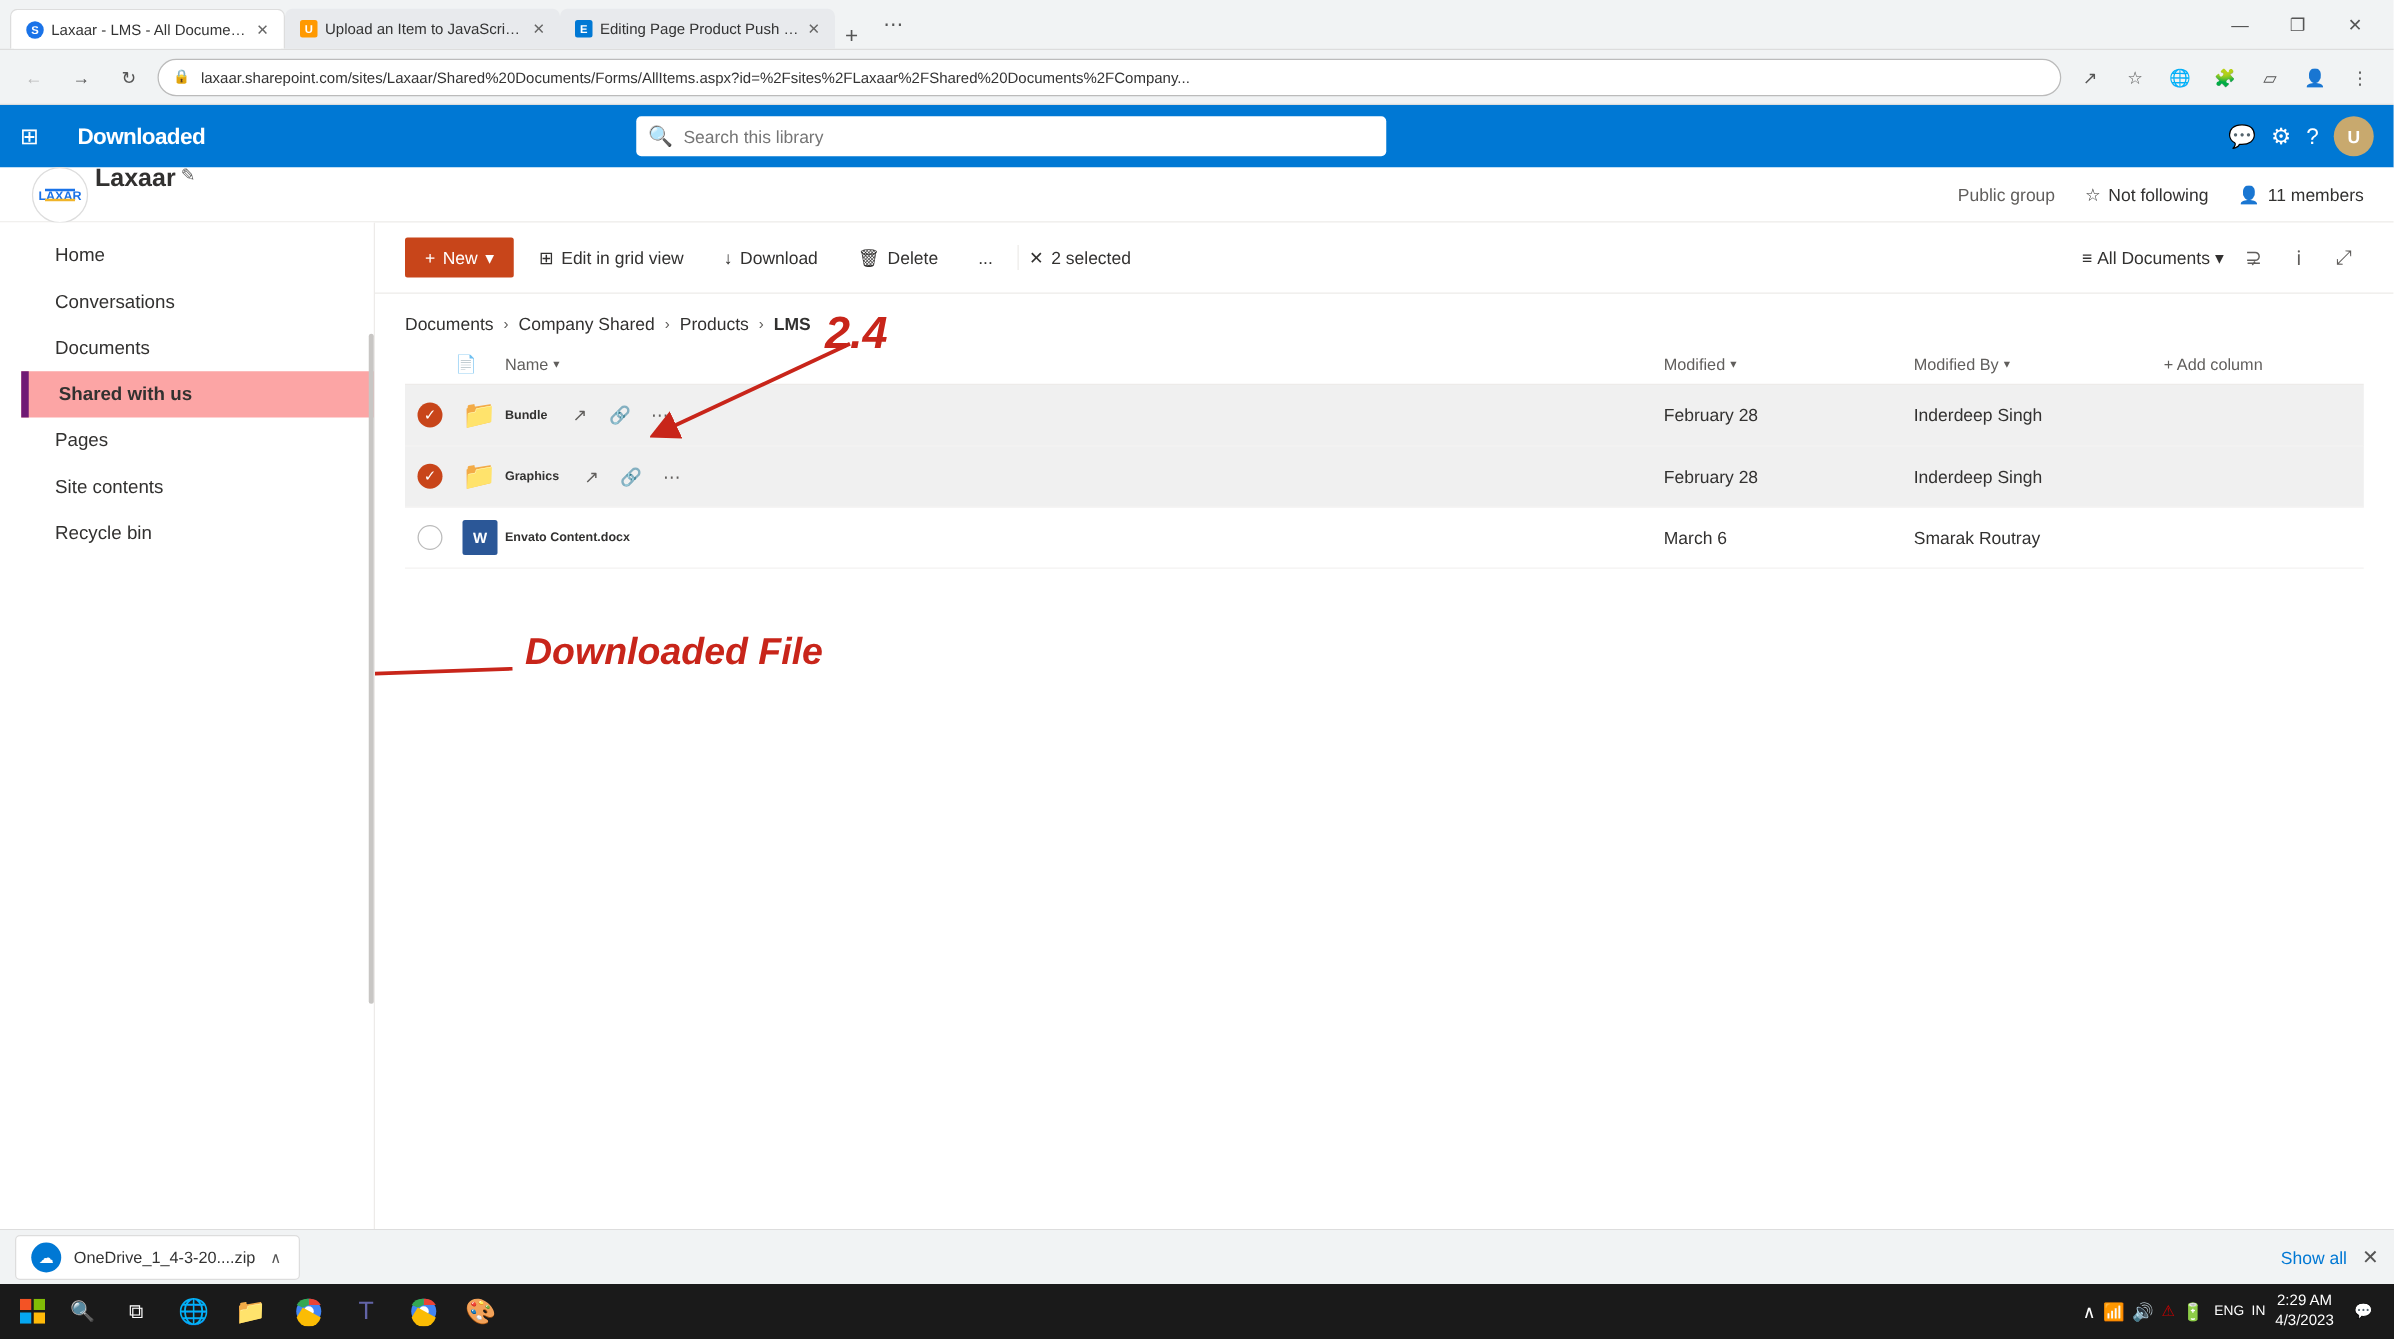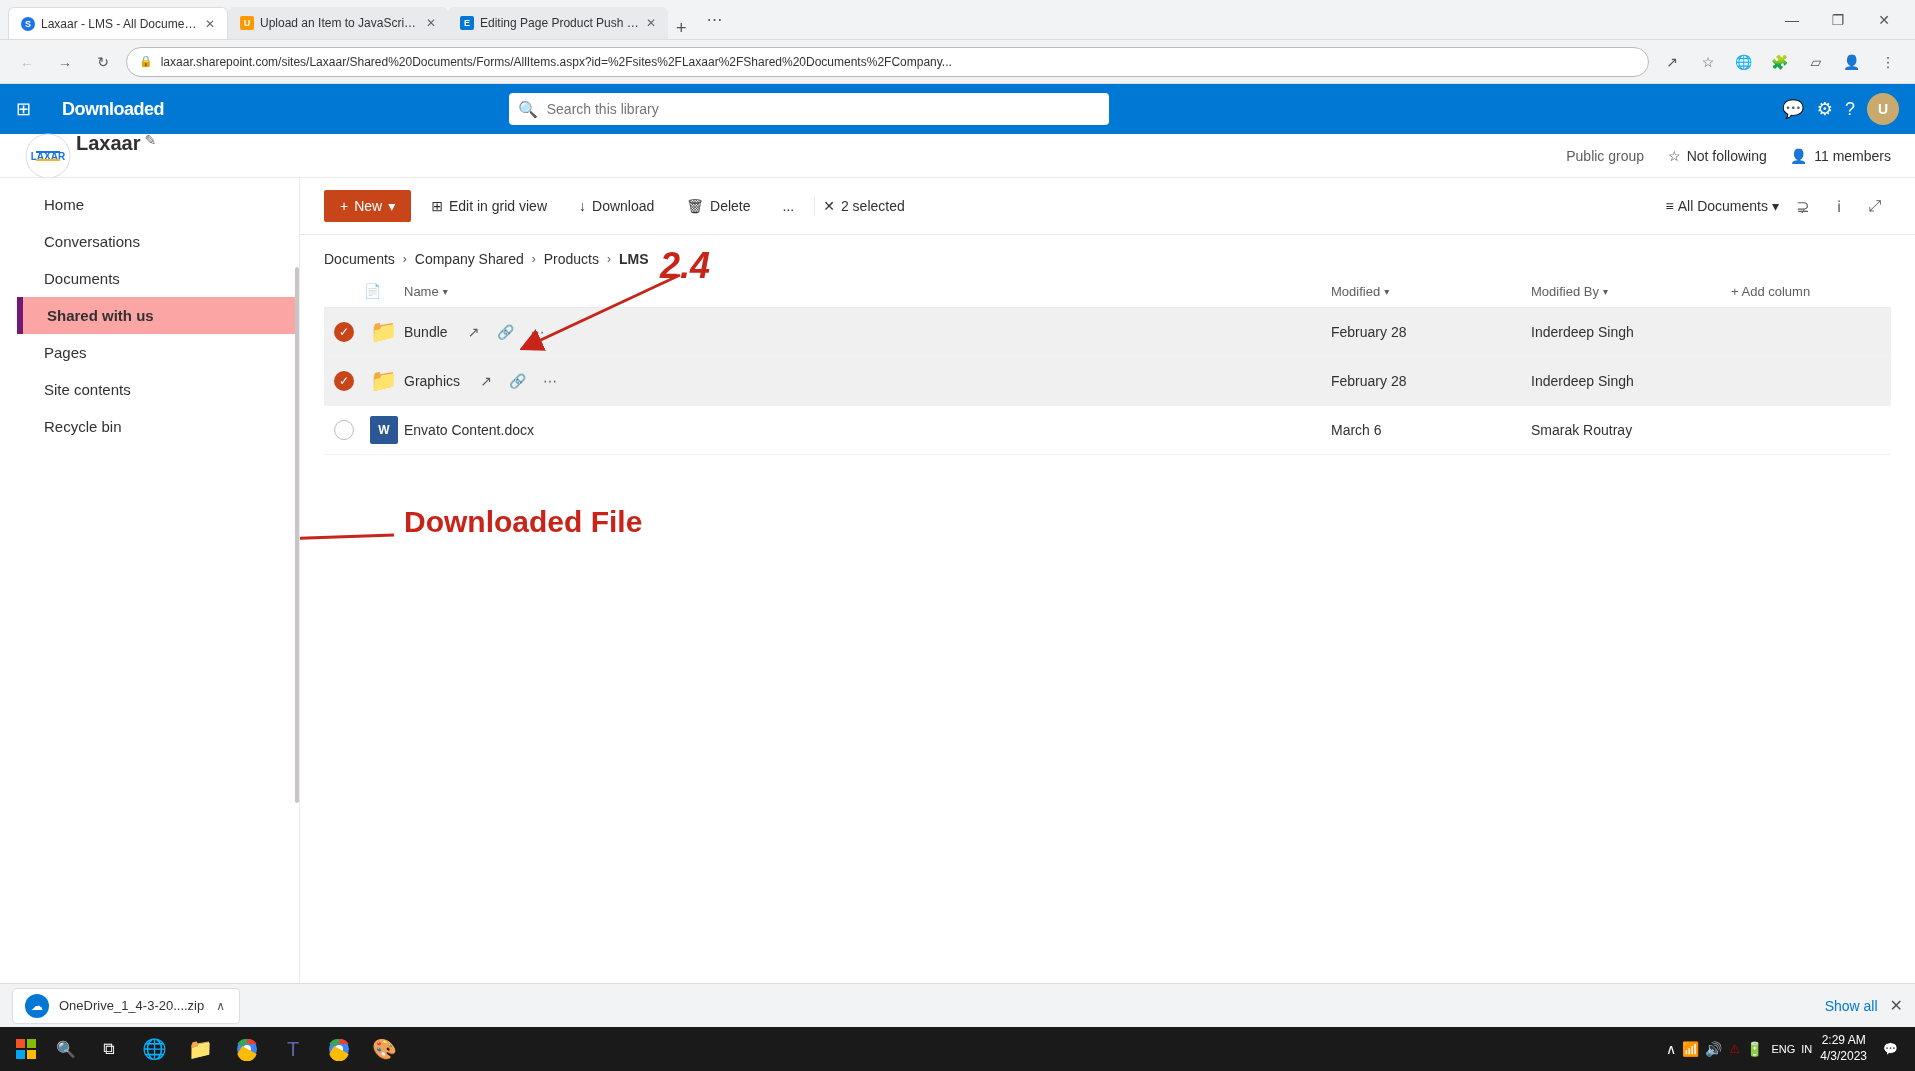--- a/index.html
+++ b/index.html
@@ -77,21 +77,21 @@
     .breadcrumb-current { font-weight: 600; color: #323130; }
 
     
     .file-list { padding: 0 24px; }
     .file-list-header { display: grid; grid-template-columns: 40px 40px 1fr 200px 200px 160px; align-items: center; padding: 8px 0; border-bottom: 1px solid #edebe9; font-size: 13px; color: #605e5c; }
     .file-row { display: grid; grid-template-columns: 40px 40px 1fr 200px 200px 160px; align-items: center; padding: 10px 0; border-bottom: 1px solid #f3f2f1; font-size: 14px; color: #323130; }
     .file-row.selected { background: #f0f0f0; }
     .col-check { display: flex; align-items: center; justify-content: center; }
     .col-icon { display: flex; align-items: center; justify-content: center; }
     .col-name { display: flex; align-items: center; gap: 12px; }
-    .file-name-text { font-size: 14px; color: #323130; cursor: pointer; }
+    .file-name-text { font-size: 10px; color: #323130; cursor: pointer; font-weight: bold; }
     .col-modified { font-size: 14px; color: #323130; }
     .col-modified-by { font-size: 14px; color: #323130; }
     .col-add { font-size: 13px; color: #605e5c; display: flex; align-items: center; gap: 4px; cursor: pointer; }
 
     
     .row-actions { display: flex; align-items: center; gap: 4px; opacity: 0; }
     .file-row.selected .row-actions { opacity: 1; }
     .row-action-btn { width: 28px; height: 28px; display: flex; align-items: center; justify-content: center; cursor: pointer; color: #605e5c; font-size: 14px; border-radius: 2px; }
 
     
@@ -408,21 +408,21 @@
         <svg width="200" height="120" style="position:absolute; top:10px; left:-140px;">
           <defs>
             <marker id="arrow2" markerWidth="8" markerHeight="8" refX="4" refY="4" orient="auto">
               <path d="M0,0 L8,4 L0,8 Z" fill="#c8251a"></path>
             </marker>
           </defs>
           <line x1="160" y1="20" x2="10" y2="90" stroke="#c8251a" stroke-width="3" marker-end="url(#arrow2)"></line>
         </svg>
       </div>
 
-      <div style="position:absolute; top:50px; left:104px;">
+      <div style="position:absolute; top:50px; left:120px;font-style:italic;">
         <span style="font-size:30px; font-weight:700; color:#c8251a;">Downloaded File</span>
         <svg width="300" height="80" style="position:absolute; top:-10px; left:-300px;">
           <defs>
             <marker id="arrow3" markerWidth="8" markerHeight="8" refX="4" refY="4" orient="auto">
               <path d="M0,0 L8,4 L0,8 Z" fill="#c8251a"></path>
             </marker>
           </defs>
           <line x1="290" y1="40" x2="10" y2="50" stroke="#c8251a" stroke-width="3" marker-end="url(#arrow3)"></line>
         </svg>
       </div>

